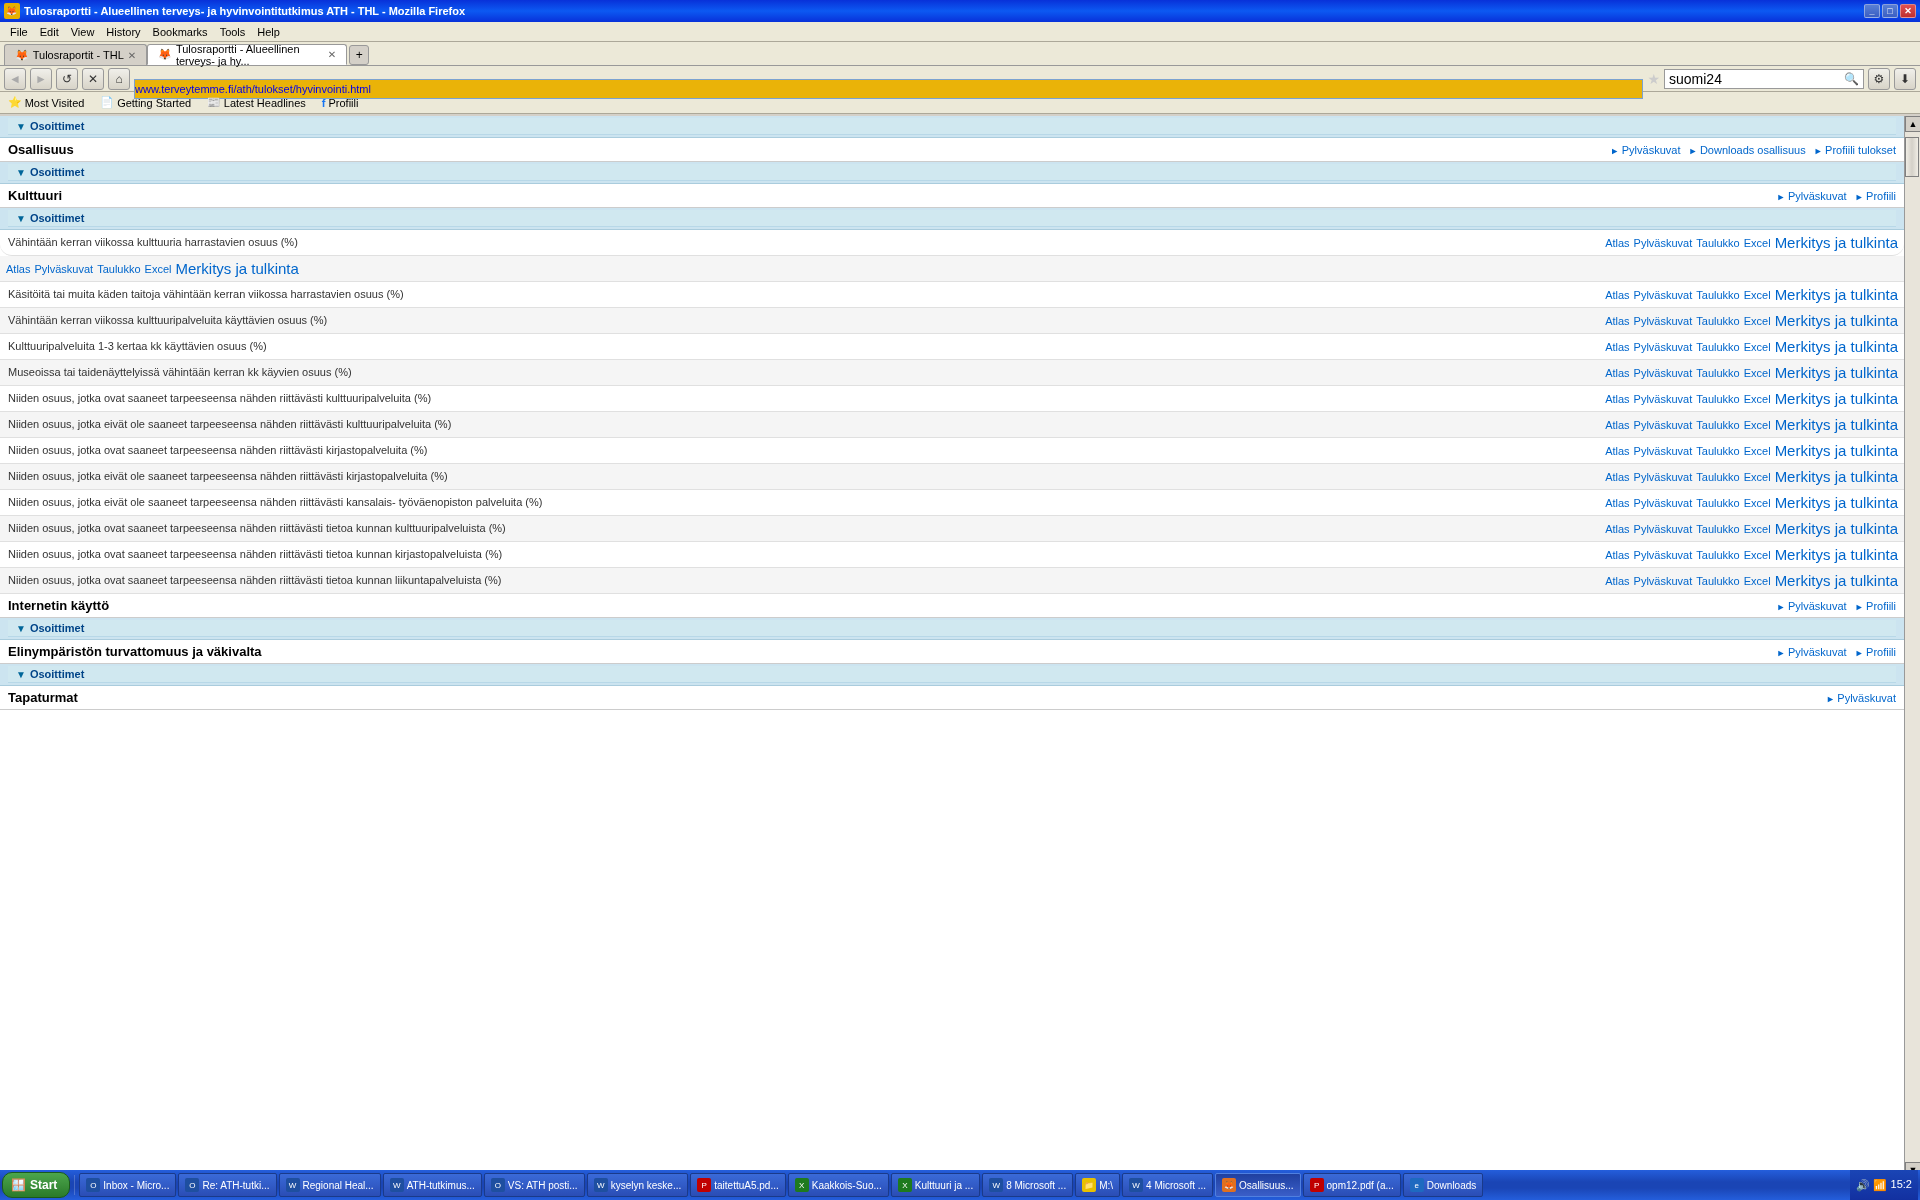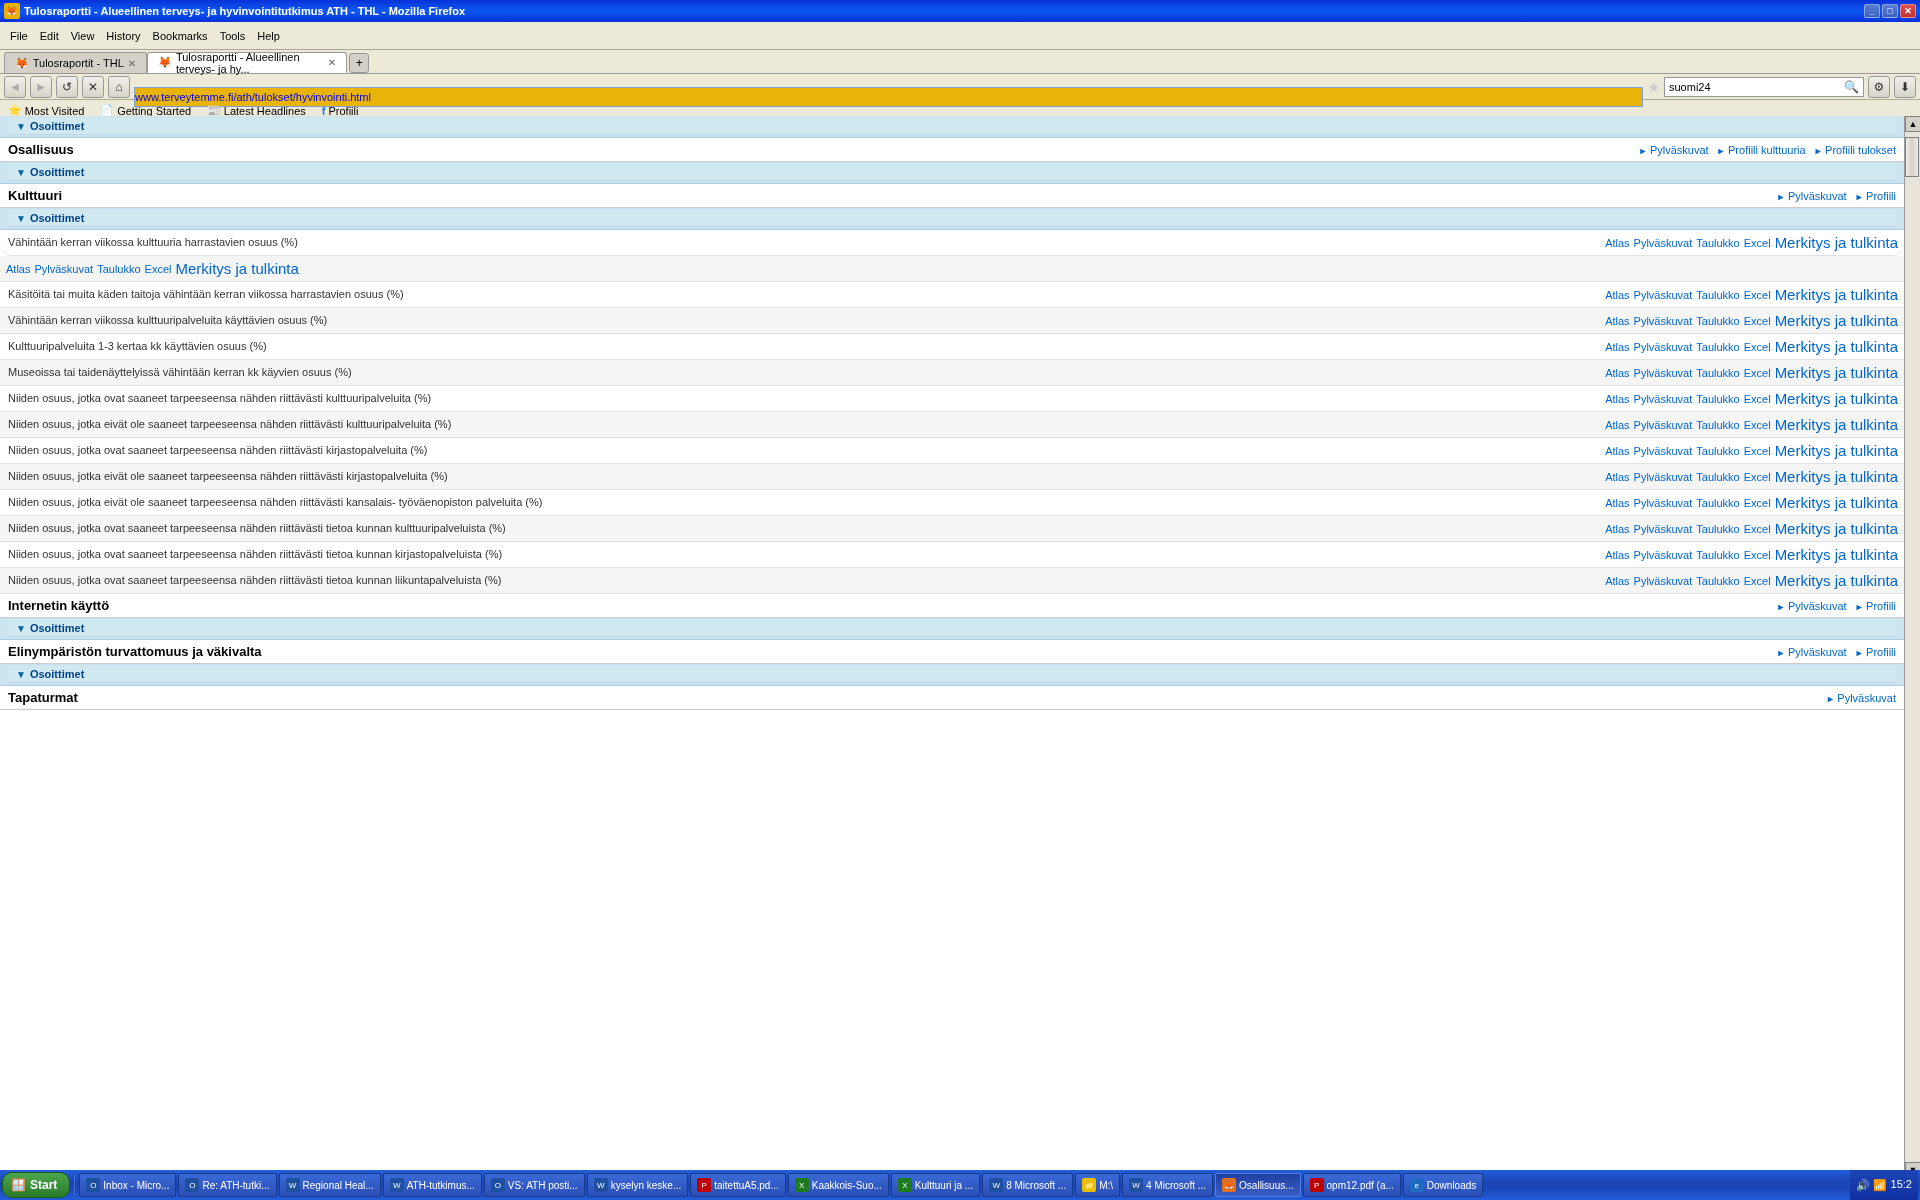--- a/index.html
+++ b/index.html
@@ -19,21 +19,21 @@
     }
     .title-bar-left { display: flex; align-items: center; gap: 4px; }
     .title-bar-icon { width: 16px; height: 16px; background: #e8b000; border-radius: 2px; display: flex; align-items: center; justify-content: center; font-size: 9px; color: white; }
     .window-controls { display: flex; gap: 2px; }
     .win-btn { width: 16px; height: 14px; display: flex; align-items: center; justify-content: center; font-size: 9px; font-weight: bold; color: white; border: 1px solid rgba(255,255,255,0.4); background: linear-gradient(to bottom, #5a7fd4, #3a5fc4); cursor: pointer; border-radius: 2px; }
     .win-btn.close { background: linear-gradient(to bottom, #e05050, #c03030); }
 
     
     .menu-bar {
       background: #ece9d8;
-      height: 28px;
+      height: 20px;
       display: flex;
       align-items: center;
       padding: 0 4px;
       border-bottom: 1px solid #aca899;
       font-size: 11px;
     }
     .menu-item { padding: 0 6px; cursor: pointer; height: 100%; display: flex; align-items: center; }
 
     
     .tab-bar {
@@ -97,21 +97,21 @@
     .url-text { color: #0000ee; font-size: 11px; }
     .search-box {
       width: 200px;
       height: 20px;
       border: 1px solid #999;
       background: white;
       display: flex; align-items: center;
       padding: 0 4px;
       gap: 4px;
     }
-    .search-input { border: none; outline: none; font-size: 11px; width: 100%; }
+    .search-input { border: none; outline: none; font-size: 14px; width: 100%; }
     .star-btn { font-size: 14px; color: #ccc; cursor: pointer; }
 
     
     .bookmarks-bar {
       background: #ece9d8;
       height: 22px;
       display: flex;
       align-items: center;
       padding: 0 4px;
       gap: 8px;
@@ -389,21 +389,21 @@
       <div class="osoittimet-row">
         <span class="triangle">▼</span>
         <span style="color:#004488; font-weight:bold;">Osoittimet</span>
       </div>
     </div>
 
     <div class="section-row">
       <span class="section-title">Osallisuus</span>
       <div class="section-links">
         <a class="section-link">Pylväskuvat</a>
-        <a class="section-link">Profiili kulttuuria</a>
+        <a class="section-link">Downloads osallisuus</a>
         <a class="section-link">Profiili tulokset</a>
       </div>
     </div>
 
     <div class="osoittimet-section">
       <div class="osoittimet-row">
         <span class="triangle">▼</span>
         <span style="color:#004488; font-weight:bold;">Osoittimet</span>
       </div>
     </div>

